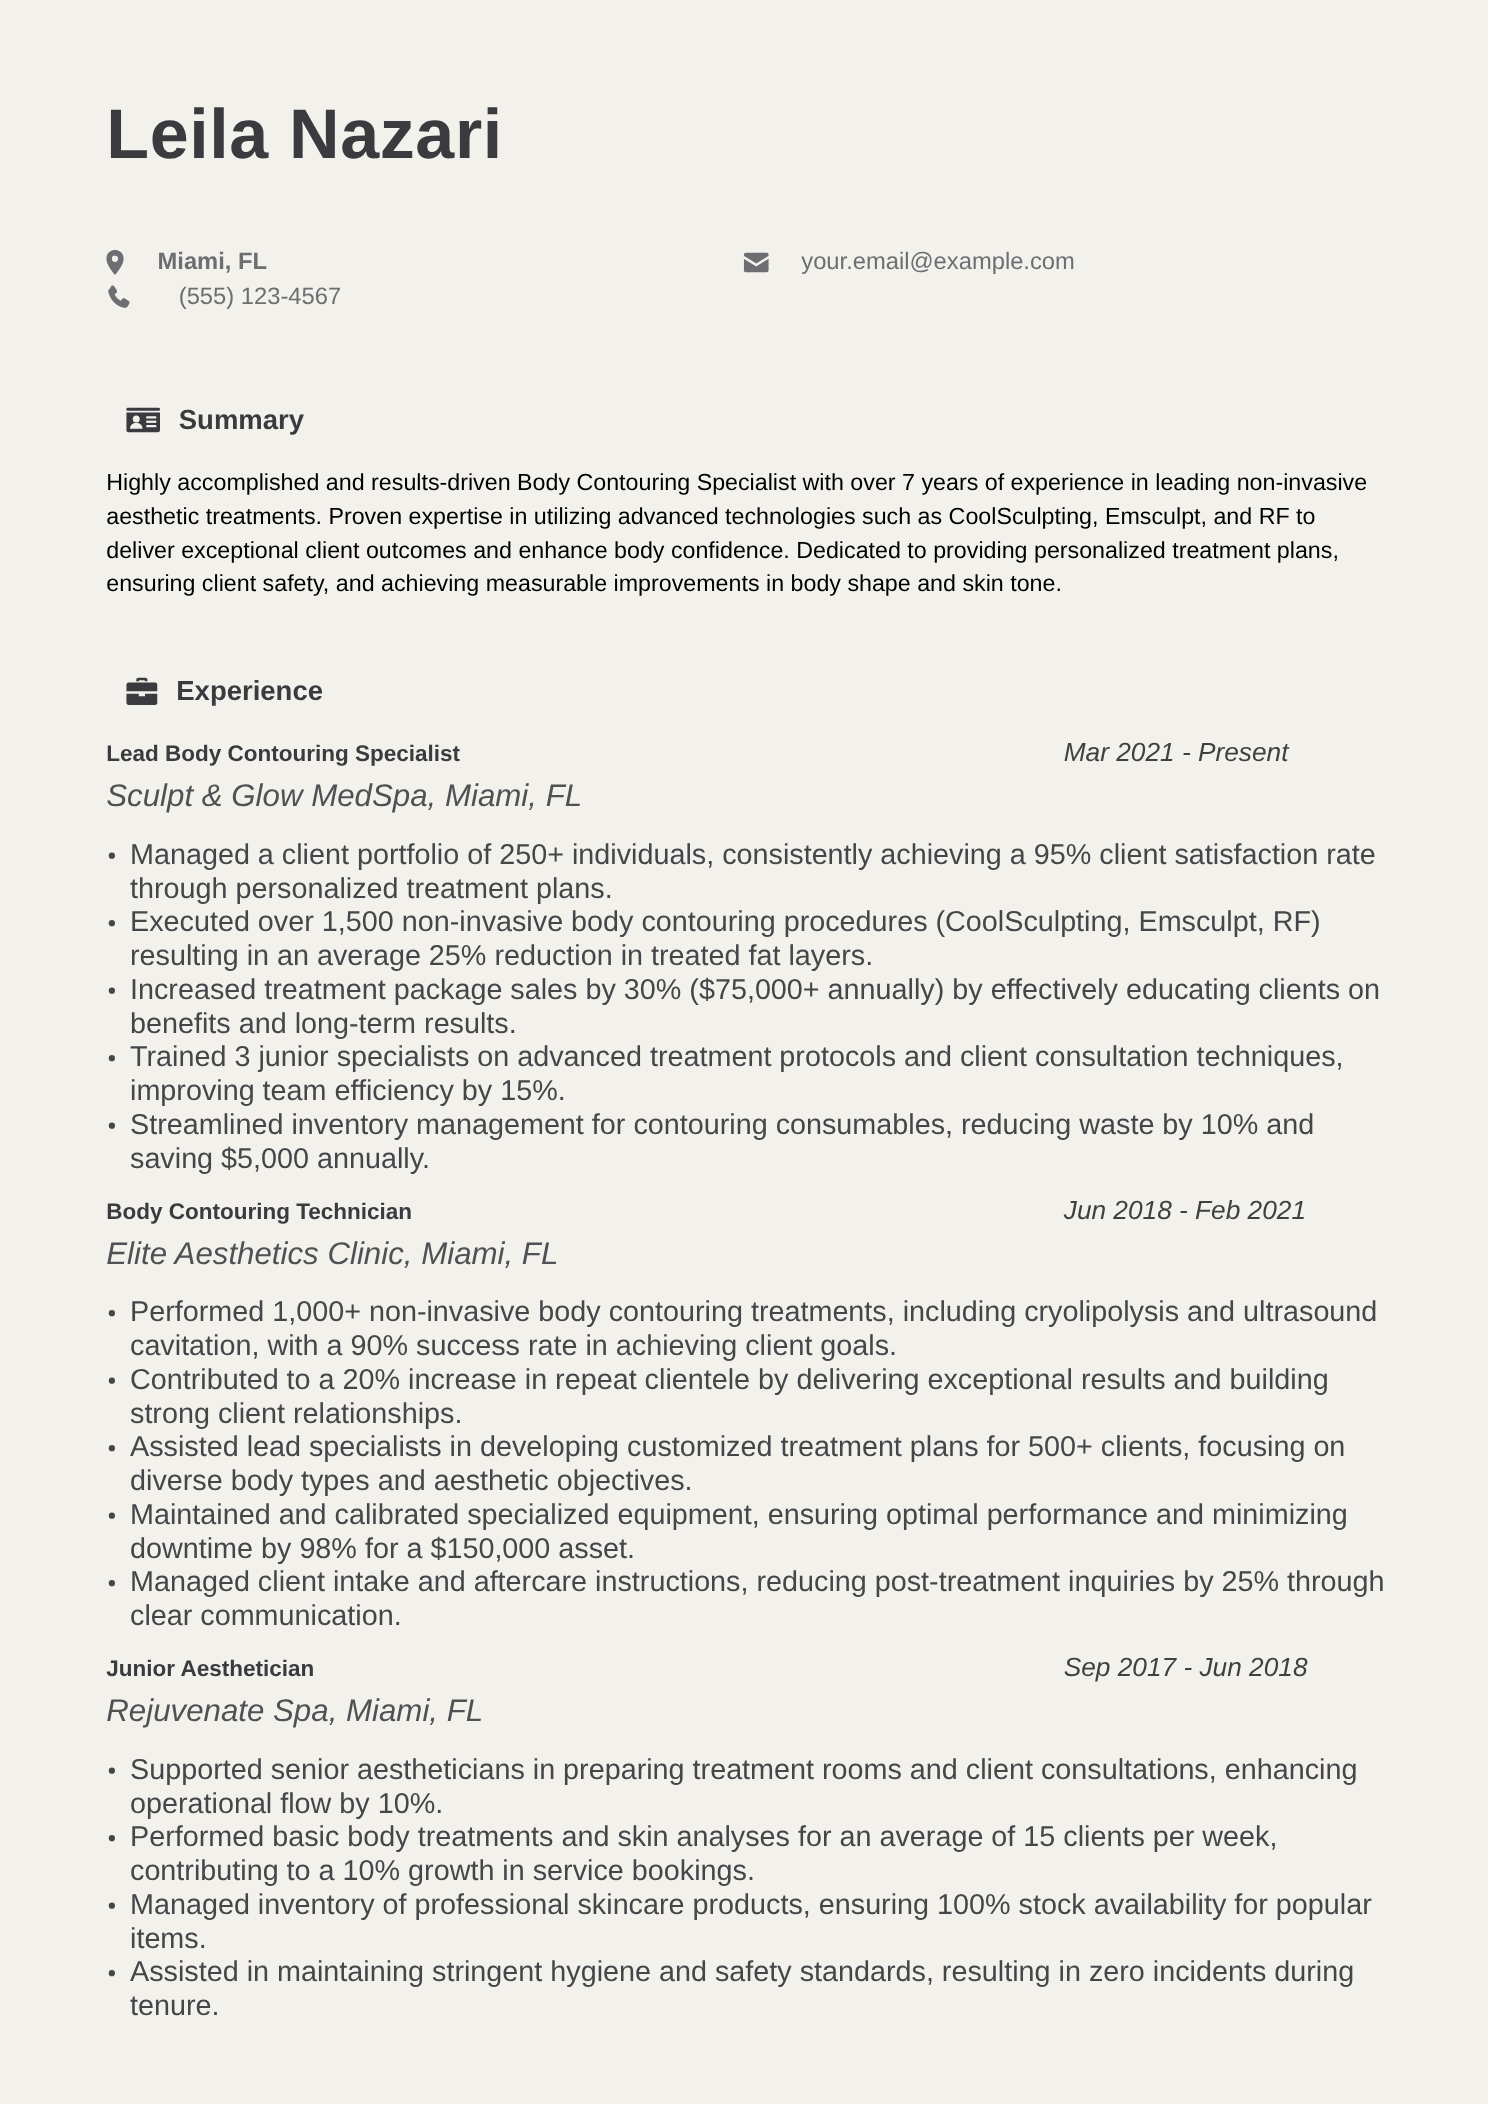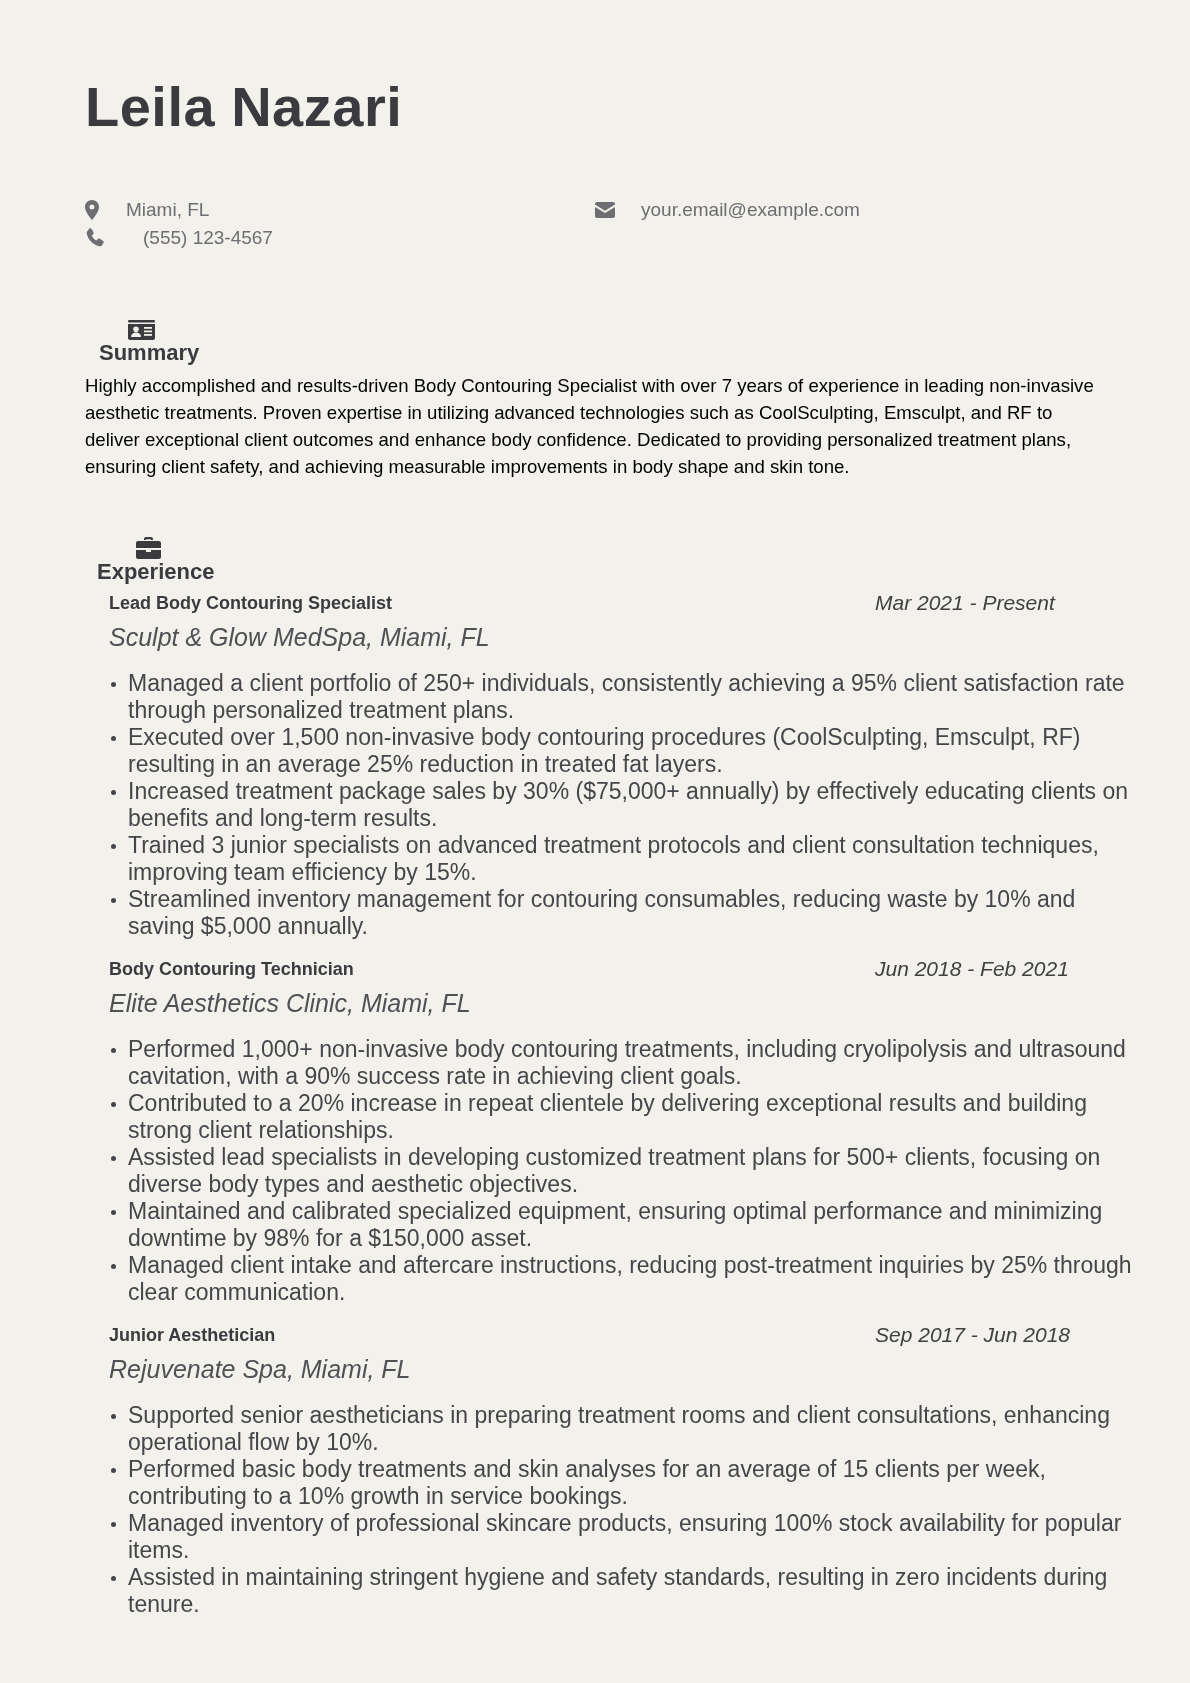--- a/index.html
+++ b/index.html
@@ -47,25 +47,24 @@
     .contact-row .icon {
       width: 22px;
       height: 22px;
       display: inline-flex;
       align-items: center;
       justify-content: flex-start;
     }
     .contact-row svg { fill: #6e6d72; }
     .section-head {
       position: absolute;
-      left: 0;
+      left: 16px;
       display: flex;
       align-items: center;
       height: 32px;
-      flex-direction: column;
     }
     .section-head .icon {
       width: 28px;
       height: 24px;
       display: inline-flex;
       align-items: center;
     }
     .section-head svg { fill: #3b3a3e; }
     .section-head .title {
       font-size: 22px;
@@ -79,21 +78,20 @@
       left: 0;
       width: 1025px;
       font-size: 18.6px;
       line-height: 27px;
       color: #000000;
     }
     .job {
       position: absolute;
       left: 0;
       width: 1025px;
-      margin-left: 24px;
     }
     .job-title {
       font-size: 18px;
       font-weight: bold;
       color: #3b3a3e;
       height: 26px;
       line-height: 26px;
     }
     .job-date {
       position: absolute;
@@ -136,21 +134,21 @@
     }
   </style>
 </head>
 <body>
 
 <div class="page">
 
   <h1 class="name">Leila Nazari</h1>
 
   <div class="contact">
-    <div class="contact-row" style="top:-13px; left:0;">
+    <div class="contact-row" style="top:-13px; left:0;font-weight:bold;">
       <span class="icon">
         <svg width="14" height="20" viewBox="0 0 14 20">
             <path d="M7 0C3.1 0 0 3.1 0 7c0 5.2 7 13 7 13s7-7.8 7-13c0-3.9-3.1-7-7-7zm0 9.5A2.5 2.5 0 1 1 7 4.5a2.5 2.5 0 0 1 0 5z"></path>
           </svg>
       </span>
       <span style="margin-left:19px;">Miami, FL</span>
     </div>
     <div class="contact-row" style="top:15px; left:0;">
       <span class="icon">
         <svg width="20" height="20" viewBox="0 0 20 20">

